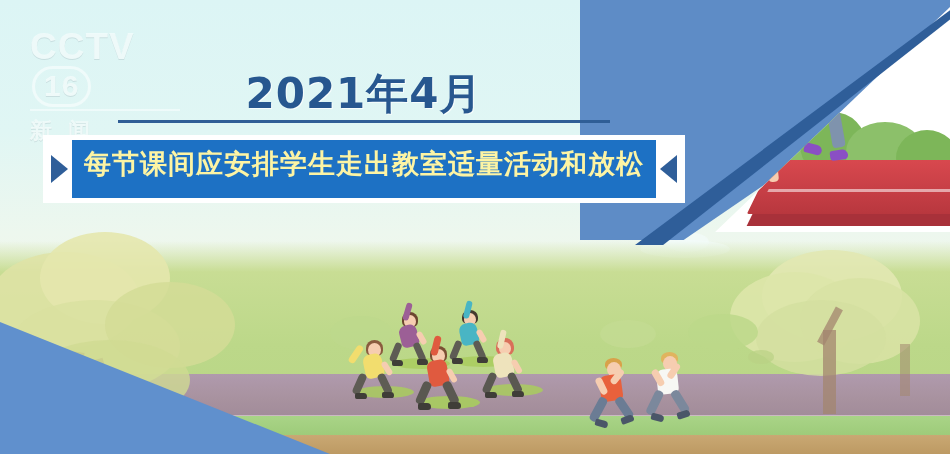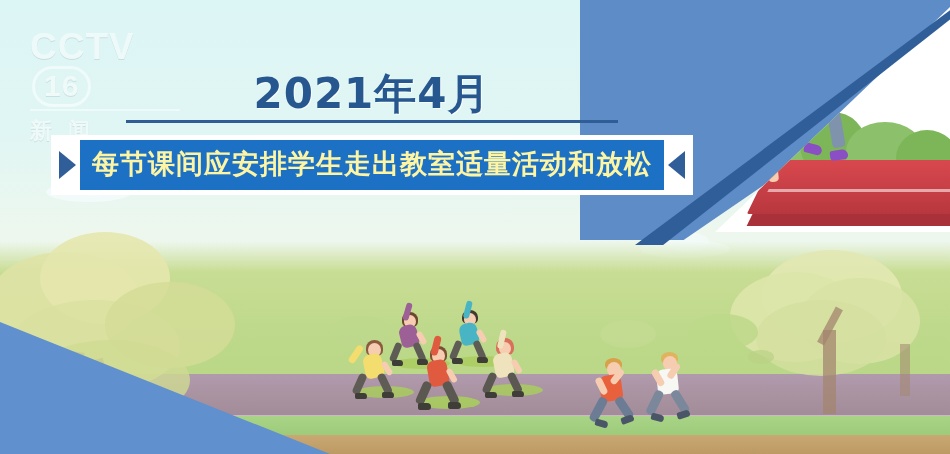--- a/index.html
+++ b/index.html
@@ -75,21 +75,21 @@
         text-shadow:0 1px 0 rgba(150,170,175,.55);}
   .logo-13{display:inline-block;border:3px solid rgba(255,255,255,.95);
         border-radius:28px;padding:0 9px 1px 9px;margin-left:2px;
         font-size:30px;line-height:34px;}
   .logo-sub{margin-top:5px;font-size:22px;font-weight:700;letter-spacing:16px;
         color:rgba(255,255,255,.92);text-shadow:0 1px 0 rgba(150,170,175,.5);
         font-family:"DejaVu Sans","Liberation Sans",sans-serif;}
   .logo-rule{height:2px;background:rgba(255,255,255,.85);margin:2px 0 3px 0;width:150px;}
 
   
-  .textblock{position:absolute;left:12px;top:72px;width:720px;text-align:center;z-index:40;}
+  .textblock{position:absolute;left:4px;top:72px;width:720px;text-align:center;z-index:40;}
   .date-line{font-size:42px;font-weight:700;color:#27578f;letter-spacing:1px;
     font-family:"DejaVu Sans","Liberation Sans",sans-serif;line-height:1.05;
     text-shadow:1px 1px 0 rgba(255,255,255,.75);}
   .org-line{font-size:26px;font-weight:700;color:#27578f;margin-top:4px;
     font-family:"DejaVu Sans","Liberation Sans",sans-serif;
     text-shadow:1px 1px 0 rgba(255,255,255,.7);}
 
   .doc-wrap{margin-top:8px;display:inline-block;background:#ffffff;padding:4px;}
   .doc-box{background:#30629e;color:#ffffff;font-weight:700;font-size:25px;
     padding:5px 10px 7px 10px;white-space:nowrap;letter-spacing:0px;
@@ -101,21 +101,21 @@
     font-family:"DejaVu Sans","Liberation Sans",sans-serif;
     text-shadow:1px 1px 0 rgba(255,255,255,.7);}
 
   .key-wrap{margin-top:12px;display:inline-flex;align-items:center;
     background:#ffffff;padding:5px 8px;}
   .tri{width:0;height:0;border-top:14px solid transparent;
     border-bottom:14px solid transparent;}
   .tri-l{border-left:17px solid #2f5e99;margin-right:4px;}
   .tri-r{border-right:17px solid #2f5e99;margin-left:4px;}
   .key-box{background:#1d71c4;color:#fdf4a4;font-weight:700;font-size:27px;
-    padding:6px 12px 8px 12px;white-space:nowrap;letter-spacing:1px;
+    padding:6px 12px 16px 12px;white-space:nowrap;letter-spacing:1px;
     font-family:Liberation Sans, sans-serif;}
 </style>
 </head>
 <body>
 
 <div id="stage">
 
   <div class="sky"></div>
 
   <div class="cloud" style="left:46px;top:182px;width:86px;height:20px;"></div>

